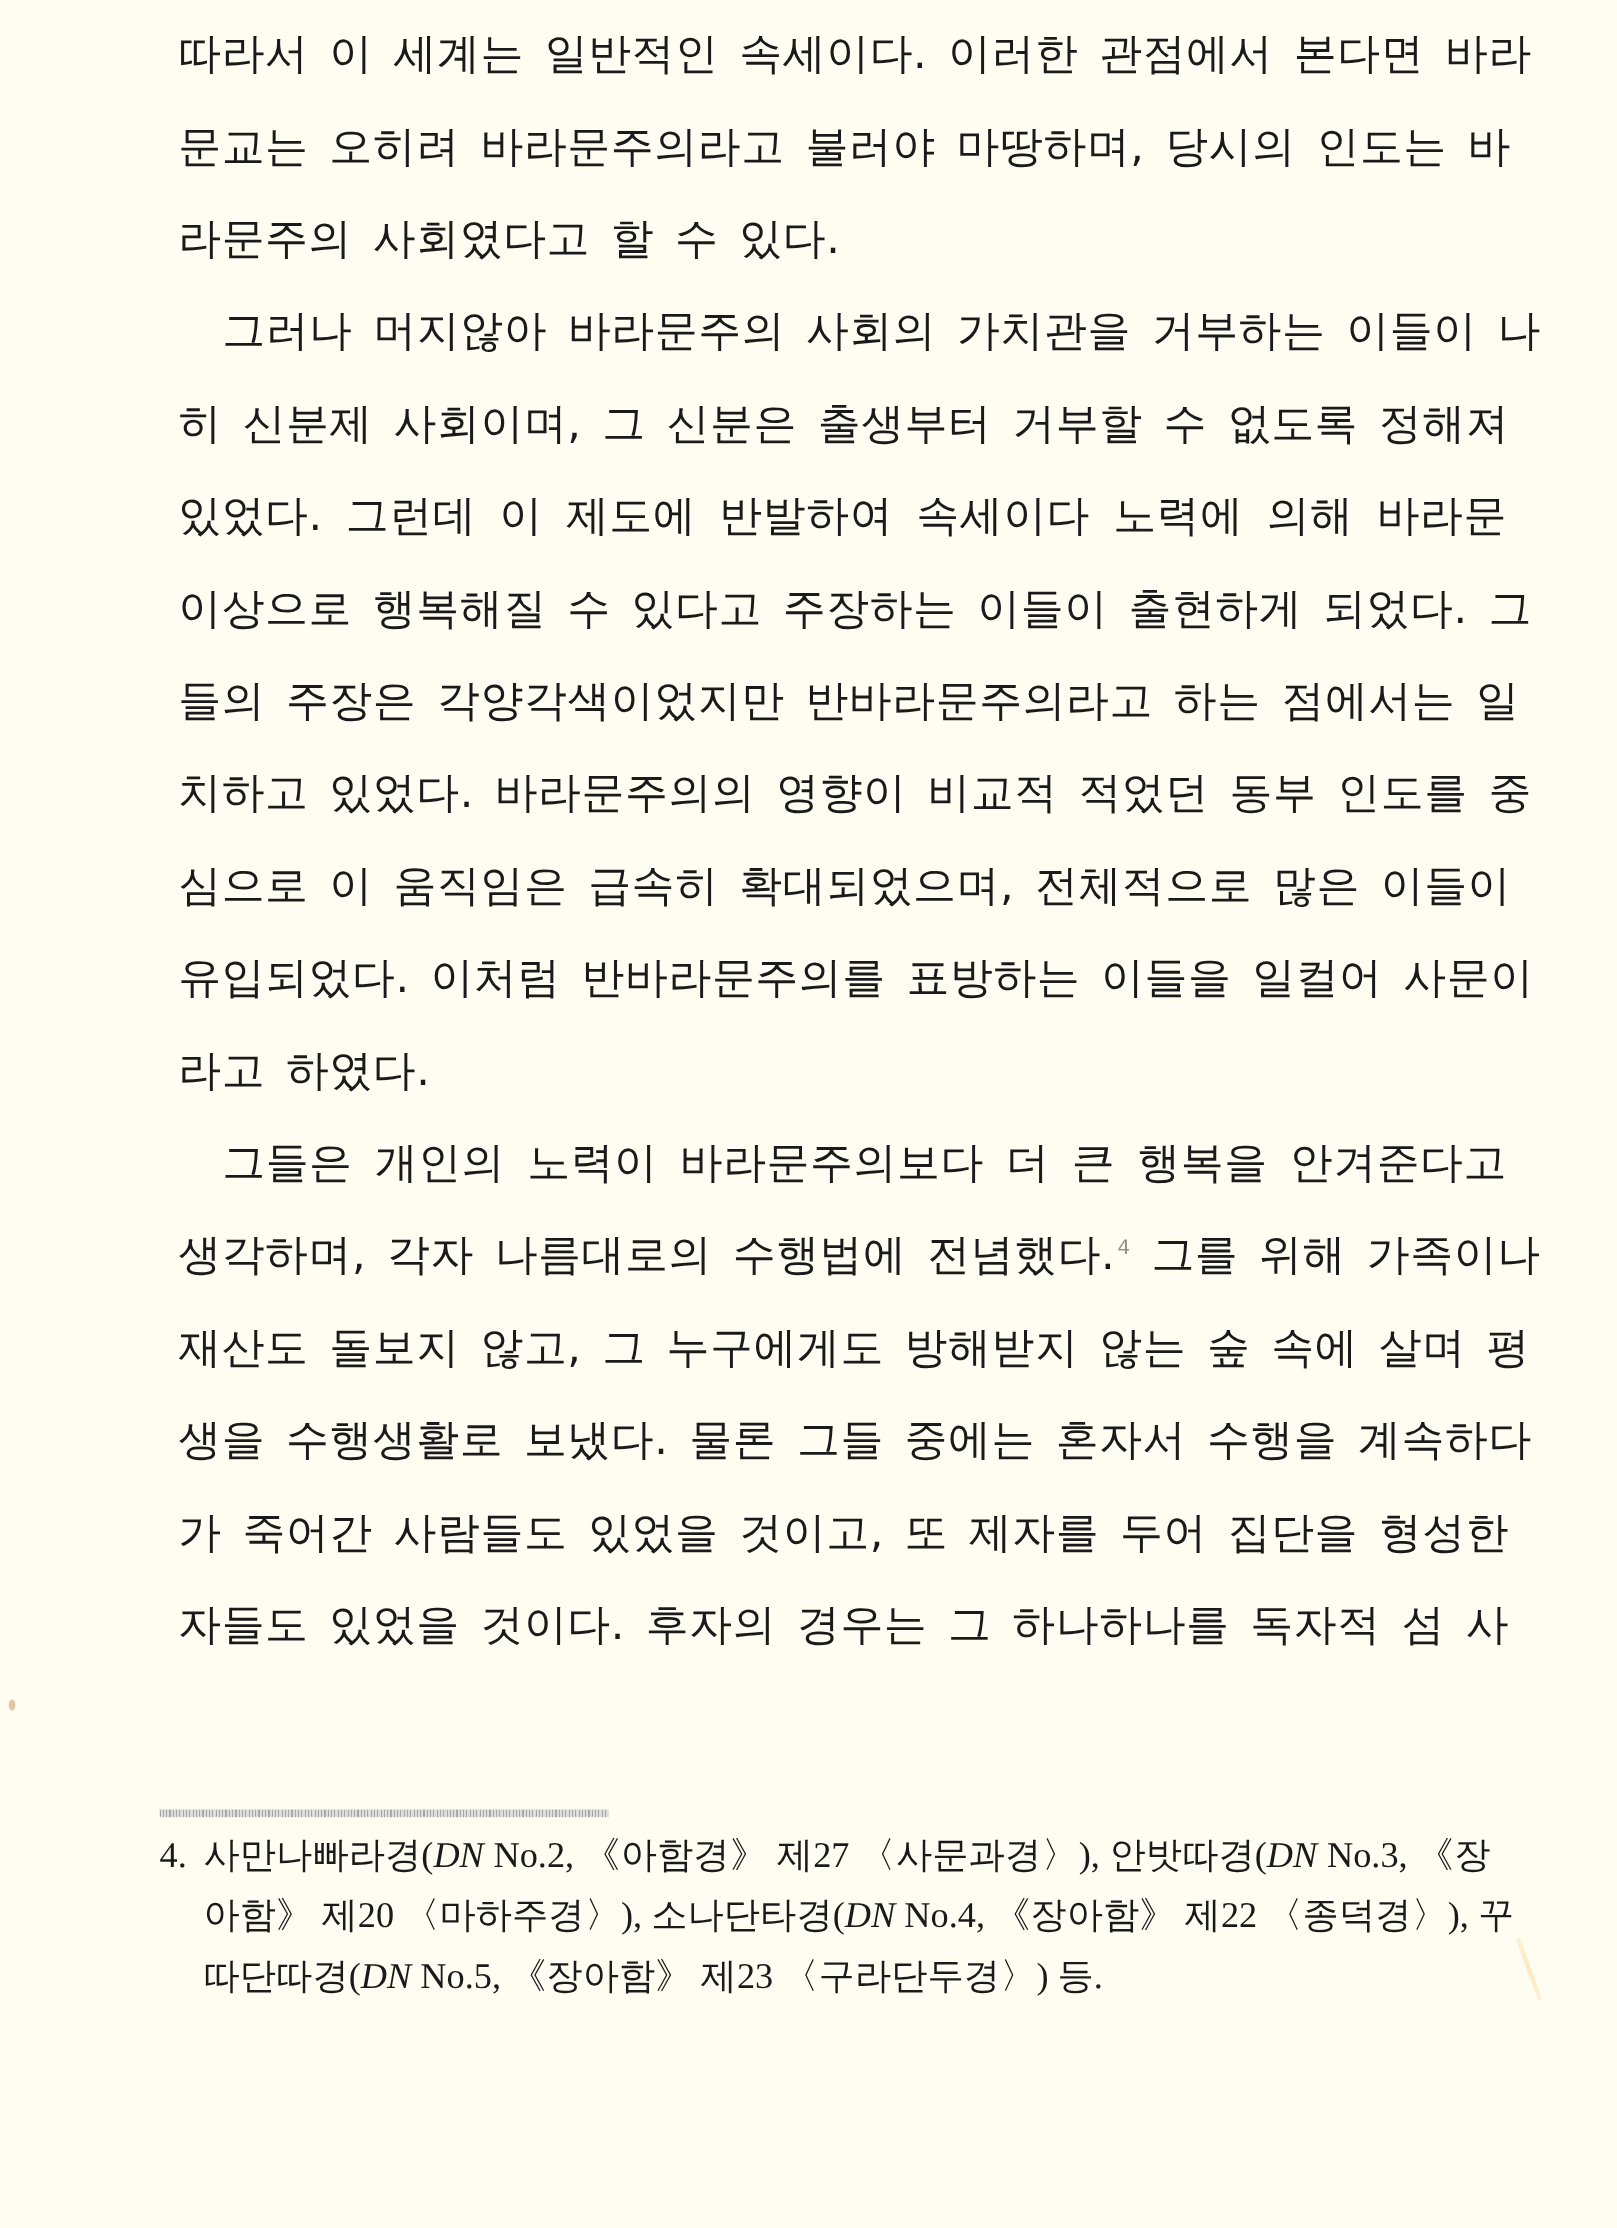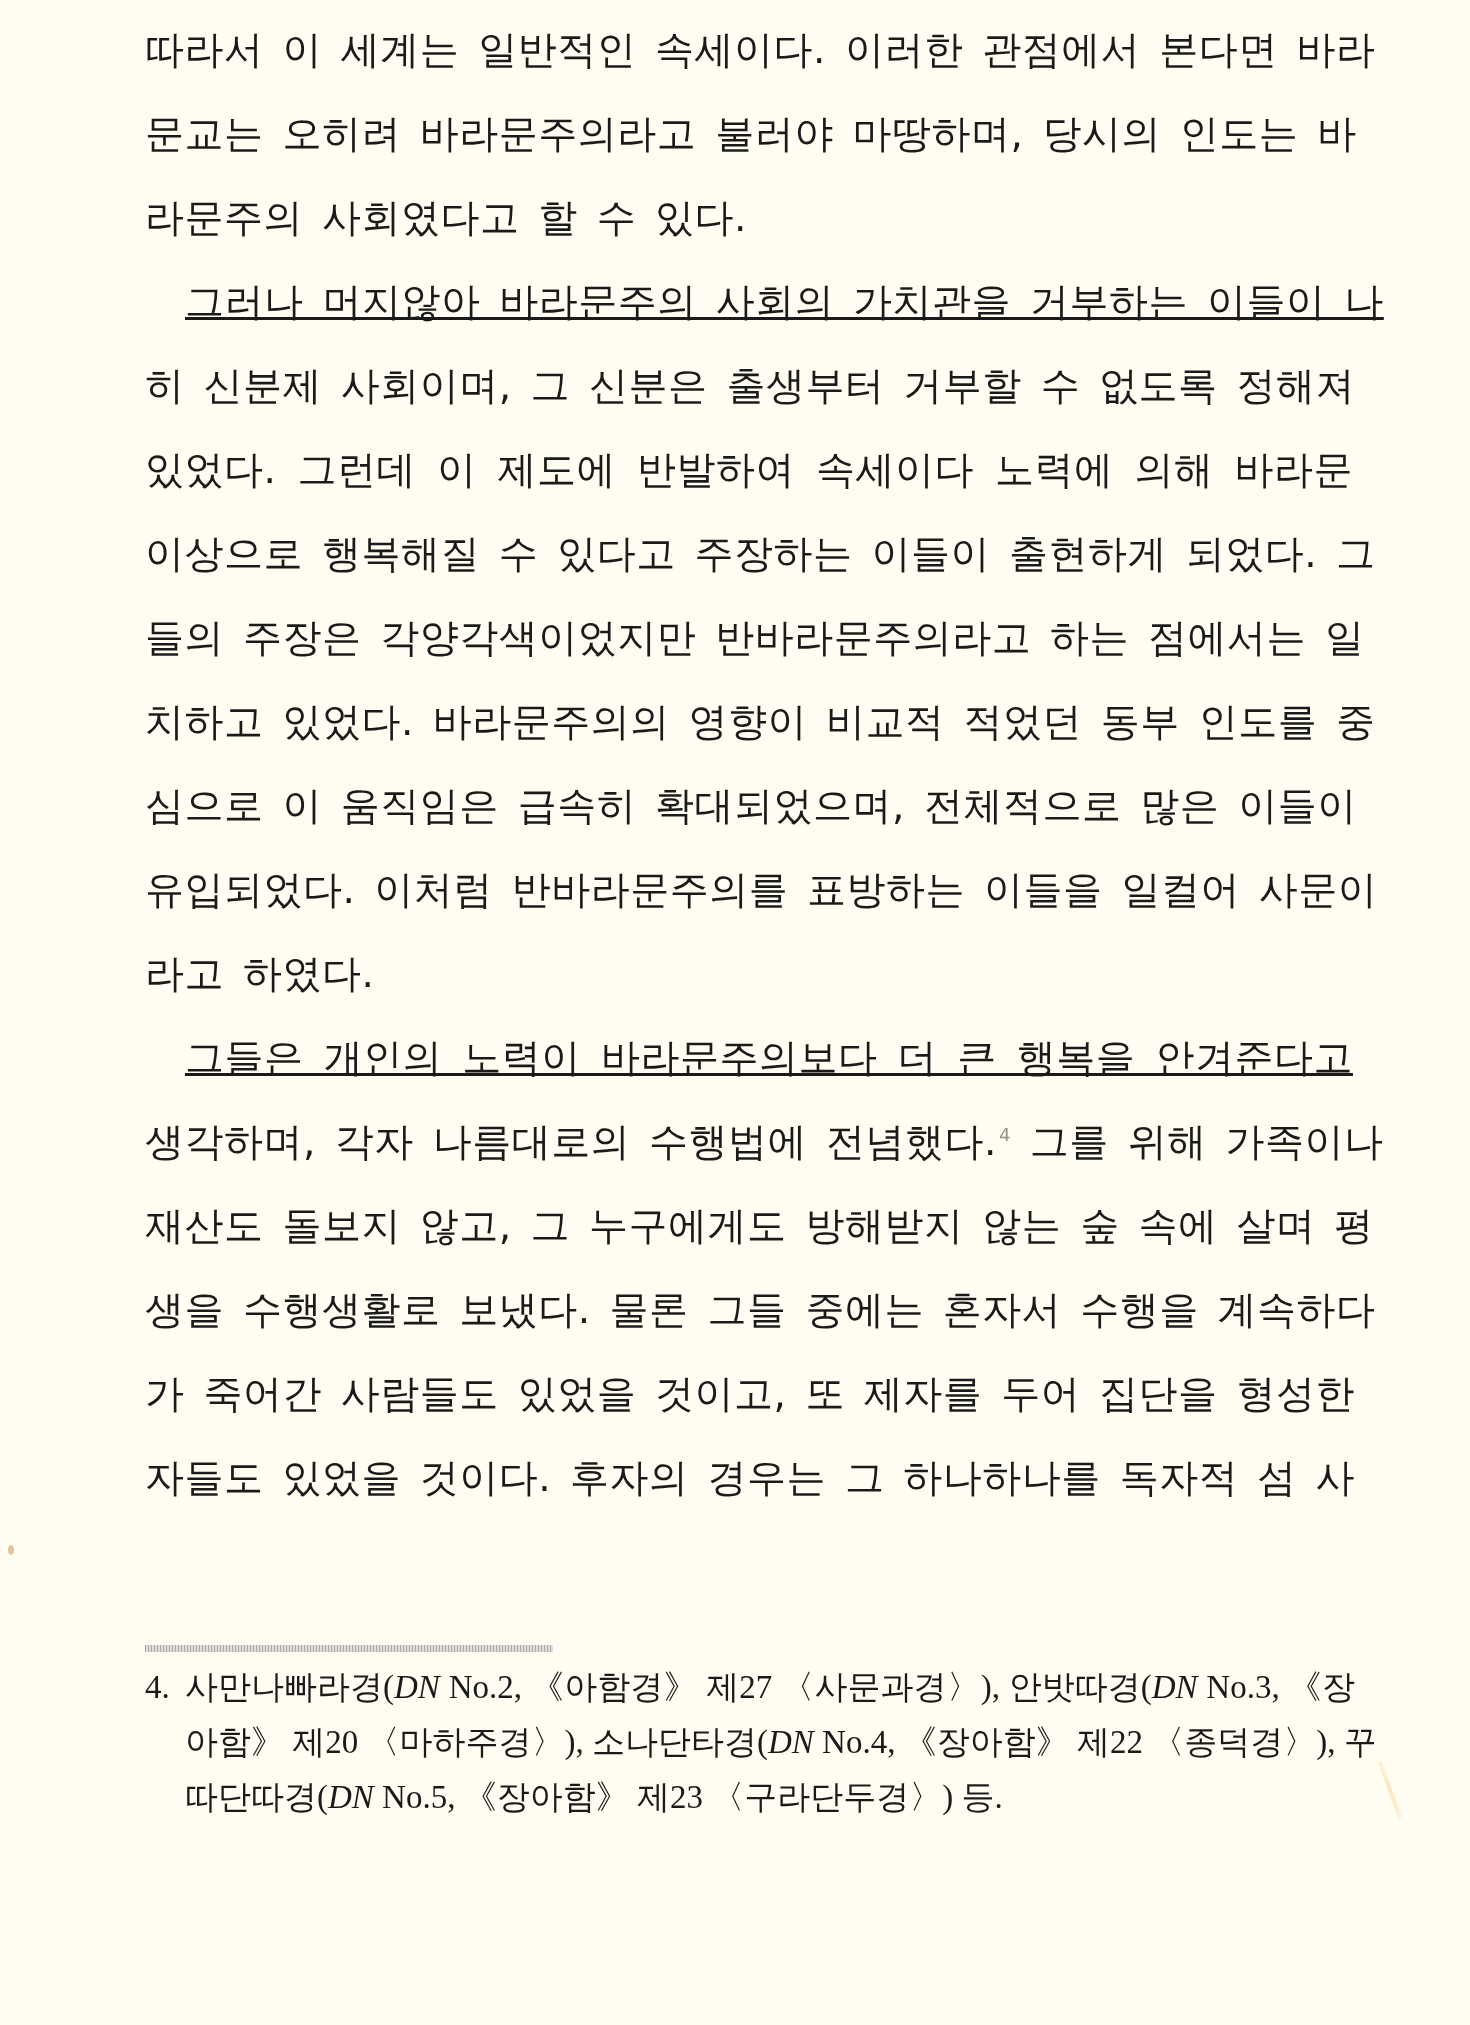--- a/index.html
+++ b/index.html
@@ -10,21 +10,21 @@
       width: 1470px;
       height: 2025px;
       background: #fffdf1;
       position: relative;
       overflow: hidden;
       font-family: "DejaVu Serif", "Liberation Serif", serif;
       color: #1a1a1a;
     }
     .page {
       position: absolute;
-      left: 145px;
+      left: 162px;
       top: 8px;
       width: 1208px;
     }
     .body-text {
       font-family: "DejaVu Sans", "Liberation Sans", sans-serif;
       font-size: 39px;
       line-height: 84px;
       text-align: justify;
       text-align-last: left;
       letter-spacing: 0.5px;
@@ -35,21 +35,20 @@
       display: block;
       text-align: justify;
       text-align-last: justify;
       white-space: nowrap;
     }
     .body-text .line.last {
       text-align-last: left;
     }
     .body-text .line.indent {
       padding-left: 40px;
-      text-decoration: underline;
     }
     .fn-ref {
       font-size: 18px;
       vertical-align: super;
       color: #9a8f86;
       line-height: 0;
       margin-left: 2px;
     }
     .footnote-rule {
       position: absolute;

